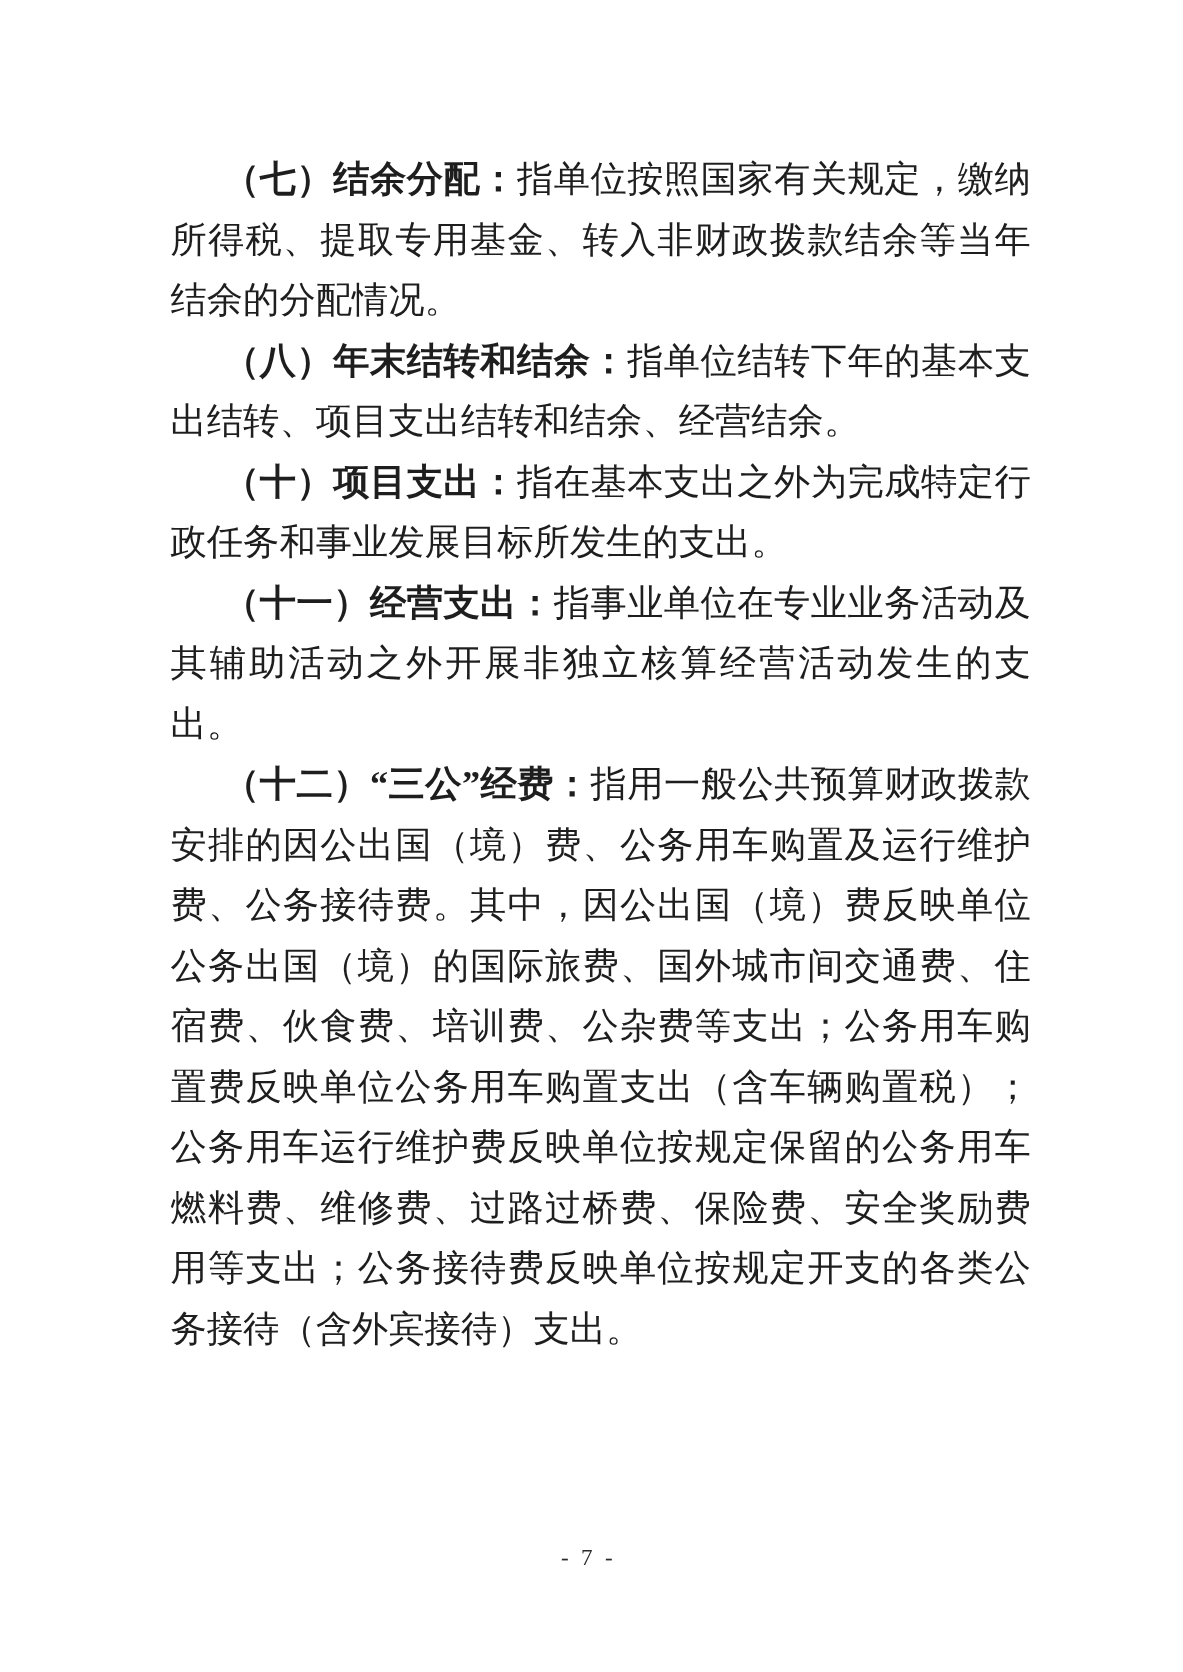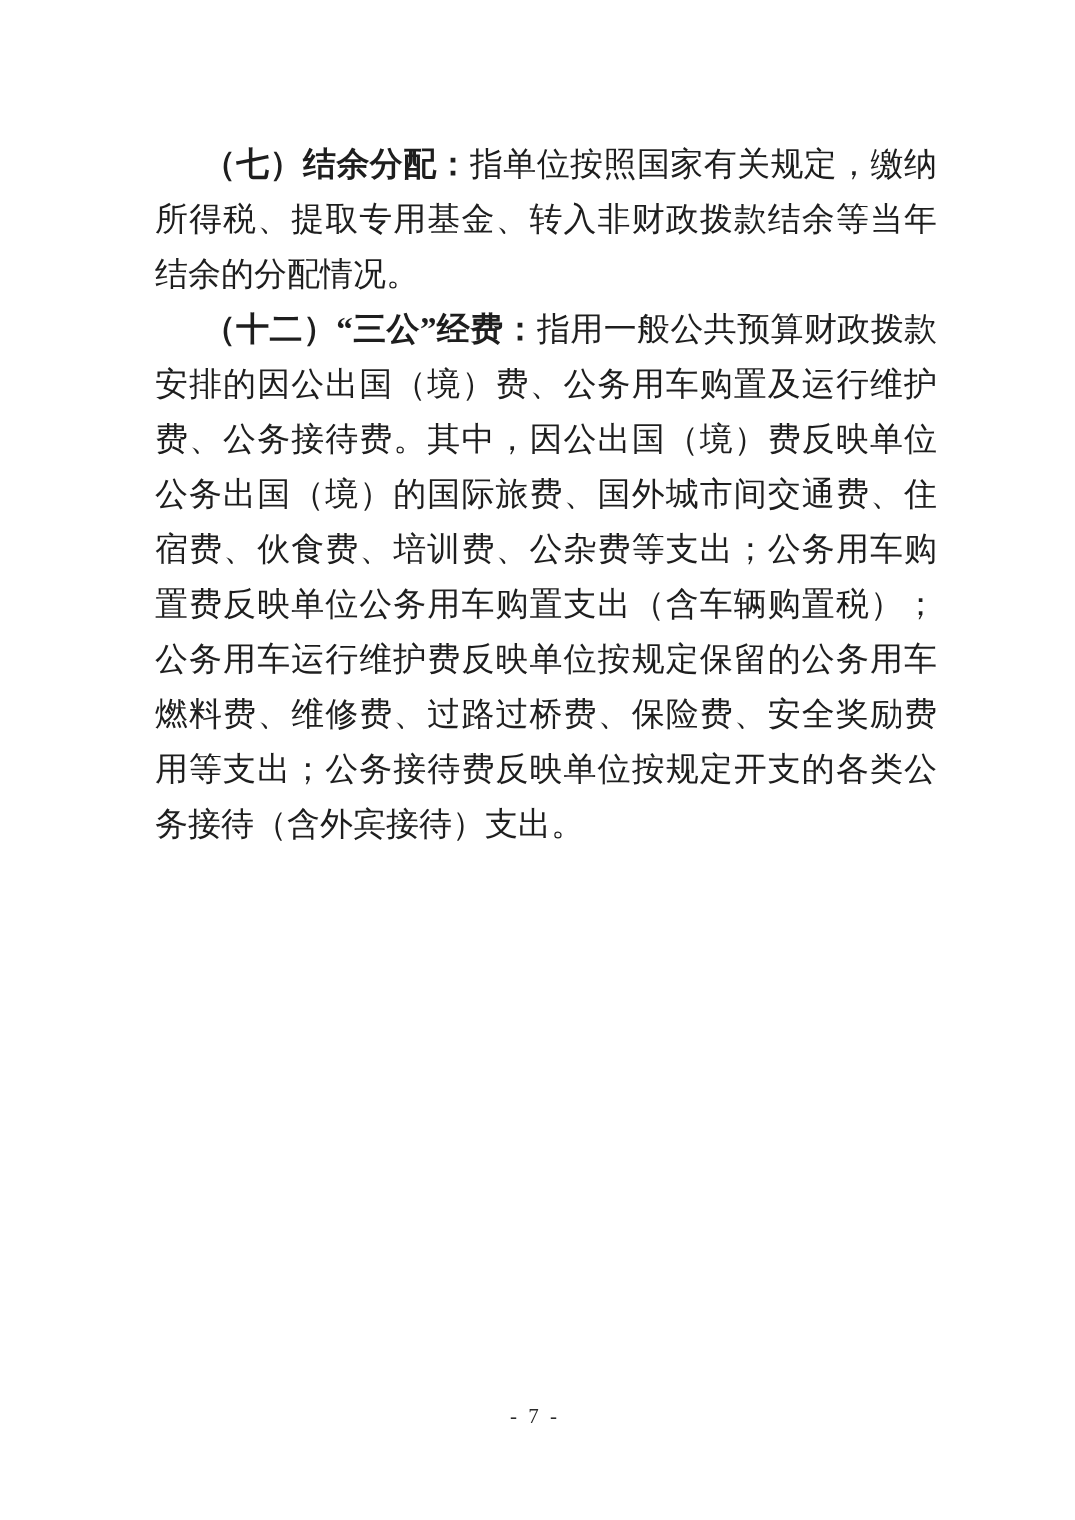--- a/index.html
+++ b/index.html
@@ -44,16 +44,19 @@
     line-height: 32px;
     letter-spacing: 3px;
   }
 </style>
 </head>
 <body>
 
 <div class="page">
   <div class="content">
     <p class="para"><span class="lead">（七）结余分配：</span><span>指单位按照国家有关规定，缴纳所得税、提取专用基金、转入非财政拨款结余等当年结余的分配情况。</span></p>
+    <p class="para"><span class="lead">（八）年末结转和结余：</span><span>指单位结转下年的基本支出结转、项目支出结转和结余、经营结余。</span></p>
+    <p class="para"><span class="lead">（十）项目支出：</span><span>指在基本支出之外为完成特定行政任务和事业发展目标所发生的支出。</span></p>
+    <p class="para"><span class="lead">（十一）经营支出：</span><span>指事业单位在专业业务活动及其辅助活动之外开展非独立核算经营活动发生的支出。</span></p>
     <p class="para"><span class="lead">（十二）“三公”经费：</span><span>指用一般公共预算财政拨款安排的因公出国（境）费、公务用车购置及运行维护费、公务接待费。其中，因公出国（境）费反映单位公务出国（境）的国际旅费、国外城市间交通费、住宿费、伙食费、培训费、公杂费等支出；公务用车购置费反映单位公务用车购置支出（含车辆购置税）；公务用车运行维护费反映单位按规定保留的公务用车燃料费、维修费、过路过桥费、保险费、安全奖励费用等支出；公务接待费反映单位按规定开支的各类公务接待（含外宾接待）支出。</span></p>
   </div>
   <div class="pageno">- 7 -</div>
 </div>
 
 </body></html>

